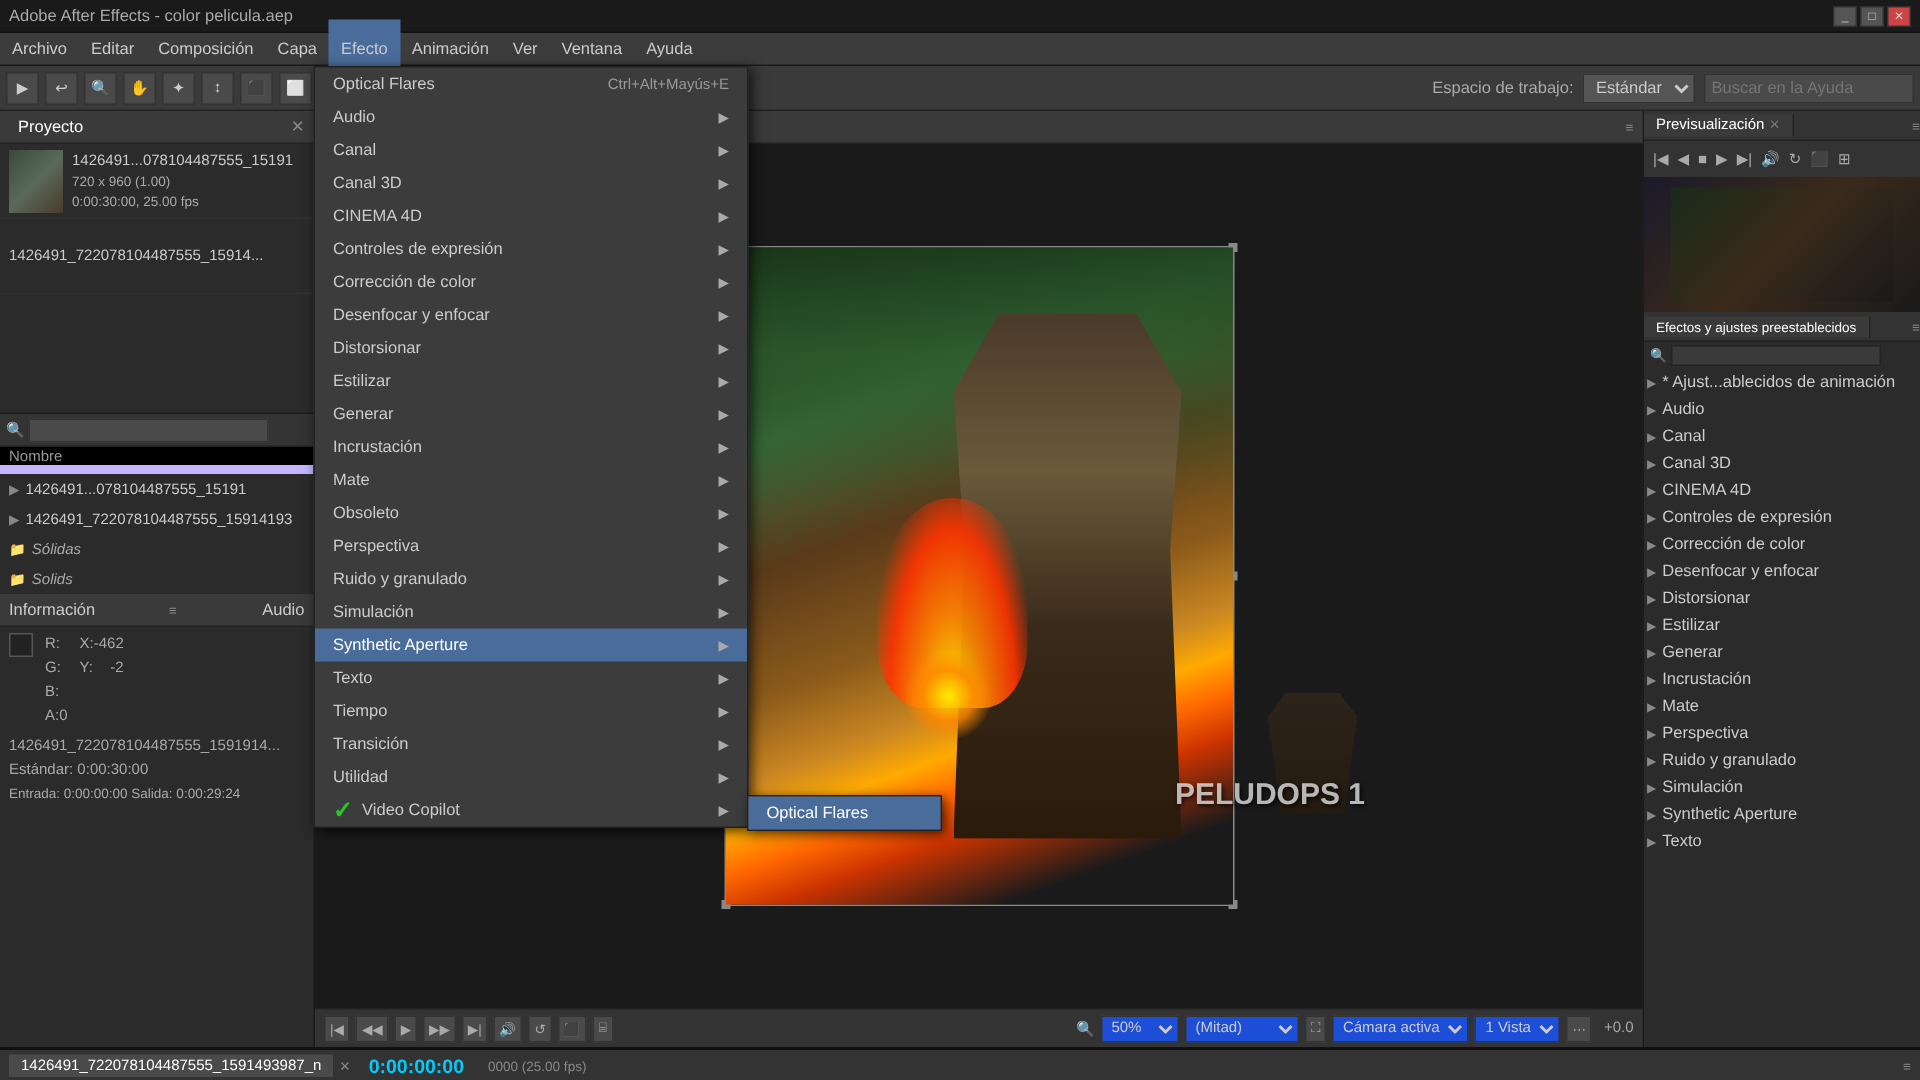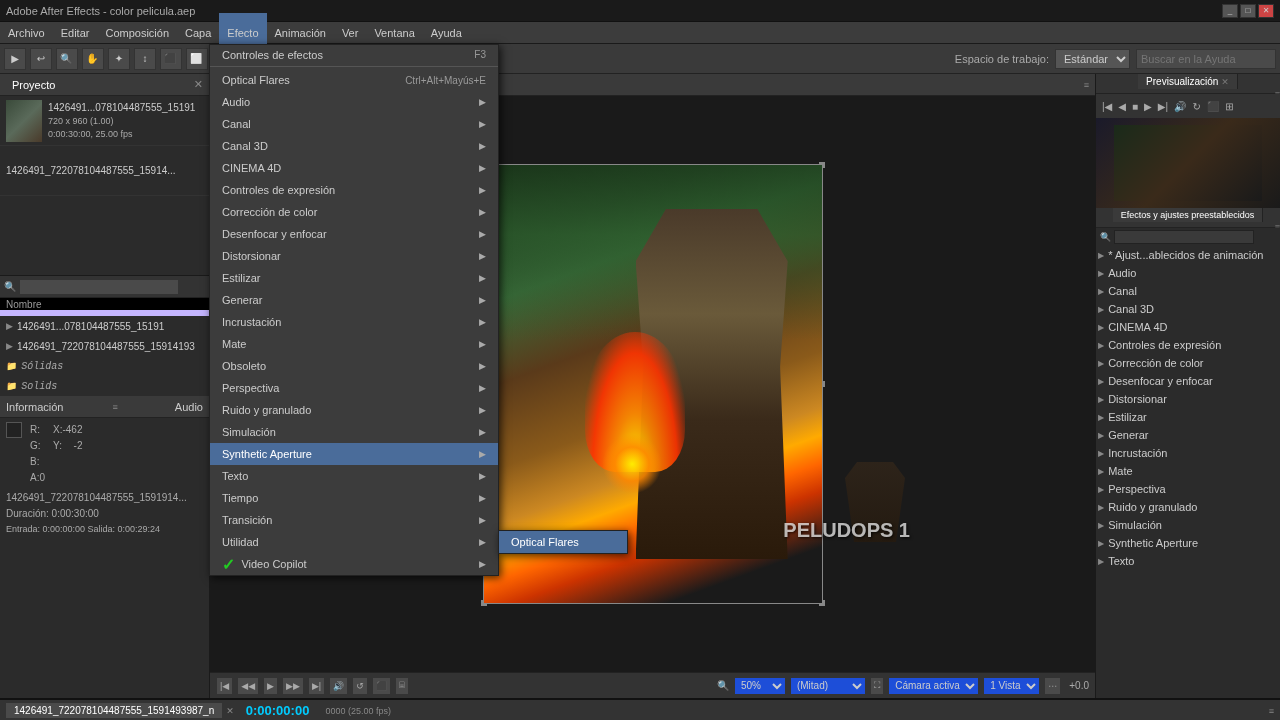--- a/index.html
+++ b/index.html
@@ -190,21 +190,21 @@
       display: flex;
       align-items: center;
       height: 20px;
       padding: 0 6px;
       gap: 4px;
       cursor: pointer;
       font-size: 10px;
     }
     .file-icon { color: #888; font-size: 9px; }
     .file-name { color: #ccc; }
-    .file-name.folder { color: #aaa; font-style: italic; font-family: Liberation Mono, monospace; }
+    .file-name.folder { color: #aaa; font-style: italic; }
 
     
     #info-panel {
       flex: 1;
       overflow: auto;
     }
     .info-content {
       padding: 4px 6px;
       font-size: 10px;
       color: #aaa;
@@ -471,21 +471,20 @@
       font-weight: bold;
       text-shadow: 1px 1px 3px rgba(0,0,0,0.8);
     }
 
     .panel-tabs-row {
       display: flex;
       align-items: center;
       background: #333;
       height: 20px;
       border-bottom: 1px solid #222;
-      flex-direction: column;
     }
     .ptab {
       padding: 2px 8px;
       font-size: 10px;
       color: #aaa;
       cursor: pointer;
       border-right: 1px solid #222;
     }
     .ptab.active { color: #fff; background: #3a3a3a; }
     .ptab-close {
@@ -633,21 +632,21 @@
                 <span>-462</span>
               </div>
             <div class="info-row">
                 <span>Y:</span>
                 <span>-2</span>
               </div>
           </div>
         </div>
         <div>
           <div>1426491_722078104487555_1591914...</div>
-          <div>Duración: 0:00:30:00</div>
+          <div>Estándar: 0:00:30:00</div>
           <div style="font-size:9px;">Entrada: 0:00:00:00  Salida: 0:00:29:24</div>
         </div>
       </div>
     </div>
   </div>
 
   <div id="center-area">
 
     <div id="viewer-header">
       <span class="viewer-tab active">1591493987_n</span>
@@ -832,24 +831,20 @@
     <span style="font-size:9px;color:#888;cursor:pointer;">✕</span>
     <span class="tl-time">0:00:00:00</span>
     <span style="font-size:9px;color:#888;margin-left:4px;">0000 (25.00 fps)</span>
     <span style="margin-left:auto;color:#888;font-size:9px;cursor:pointer;">≡</span>
   </div>
 
 </div>
 
 <div id="effect-menu">
 
-  <div class="effect-menu-item separator">
-    <span>Controles de efectos</span>
-    <span class="shortcut">F3</span>
-  </div>
   <div class="effect-menu-item">
     <span>Optical Flares</span>
     <span class="shortcut">Ctrl+Alt+Mayús+E</span>
   </div>
 
   <div class="effect-menu-item">
     <span>Audio</span>
     <span class="arrow">▶</span>
   </div>
   <div class="effect-menu-item">

